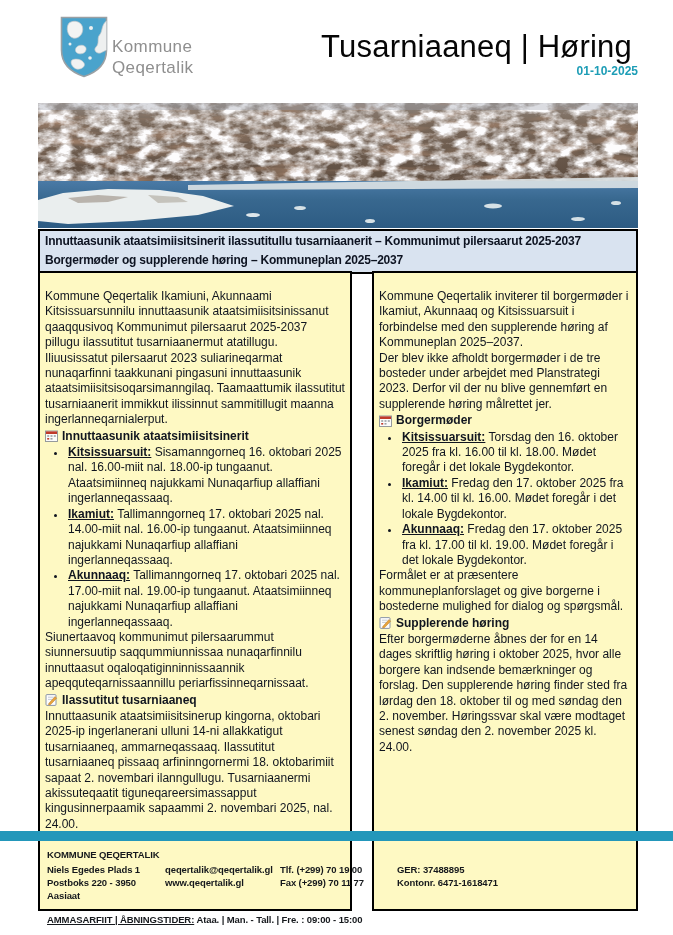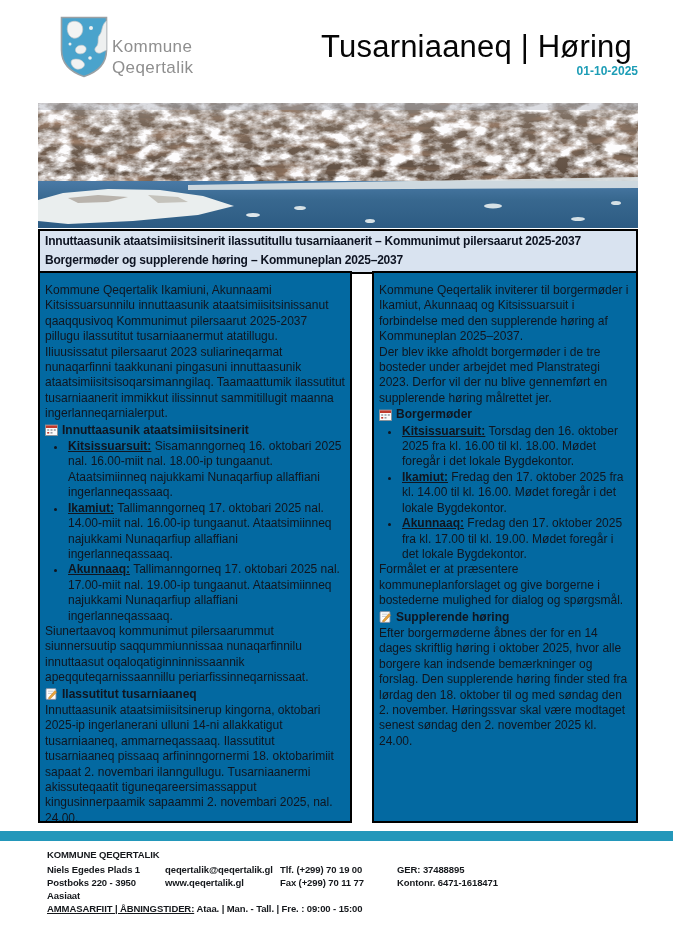--- a/index.html
+++ b/index.html
@@ -26,40 +26,40 @@
   
   .banner{
     position:absolute;left:38px;top:229px;width:600px;box-sizing:border-box;
     border:2px solid #000;background:#d9e3f0;padding:1px 1px 2px 5px;
     font-weight:bold;font-size:12px;line-height:19px;color:#0d1321;letter-spacing:-.2px;
   }
   .banner div{white-space:nowrap;overflow:hidden;}
   
   .cols{position:absolute;left:38px;top:271px;width:600px;height:512px;display:flex;}
   .col{
-    box-sizing:border-box;border:2px solid #000;background:#0369a1;
-    padding:10px 5px;font-size:12px;line-height:15.4px;color:#10151f;overflow:hidden;height:552px;
+    box-sizing:border-box;border:2px solid #000;background:#fef9c3;
+    padding:16px 5px;font-size:12px;line-height:15.4px;color:#10151f;overflow:hidden;height:640px;
   }
   .col-left{width:314px;margin-right:20px;}
   .col-right{width:266px;}
   .col p{margin:0;}
   .sec-head{font-weight:bold;display:flex;align-items:center;gap:4px;margin:1px 0;}
   .ic{width:13px;height:12px;flex:0 0 auto;display:inline-block;}
   .col ul{margin:0;padding-left:21px;}
   .col li{padding-left:2px;}
   .col li::marker{font-size:9px;}
   .b{font-weight:bold;text-decoration:underline;}
   
   .teal-bar{position:absolute;left:0;top:831px;width:673px;height:10px;background:#2397ba;}
   .footer-content{
     position:absolute;left:47px;top:848px;width:580px;
     font-size:9.5px;line-height:13px;font-weight:bold;color:#15181c;letter-spacing:-.1px;
   }
   .f-grid{display:grid;grid-template-columns:118px 115px 117px auto;margin-top:2px;}
-  .f-hours{margin-top:0;}
+  .f-hours{margin-top:11px;}
   .f-hours .val{font-weight:bold;}
 </style>
 </head>
 <body>
 
 <div class="page">
 
   <svg class="crest" viewBox="0 0 48 62">
     <path d="M1.5,1.5 H46.5 V34 C46.5,49 36,56.5 24,60.5 C12,56.5 1.5,49 1.5,34 Z" fill="#4aa3cc" stroke="#9aa0a4" stroke-width="1.6"></path>
     <path d="M9,7 C14,3.5 21,5.5 22.5,11 C24,17 19,23.5 13,22 C7.5,20.5 5.5,11.5 9,7 Z" fill="#f3f4f3" stroke="#c2c6c8" stroke-width="0.7"></path>

